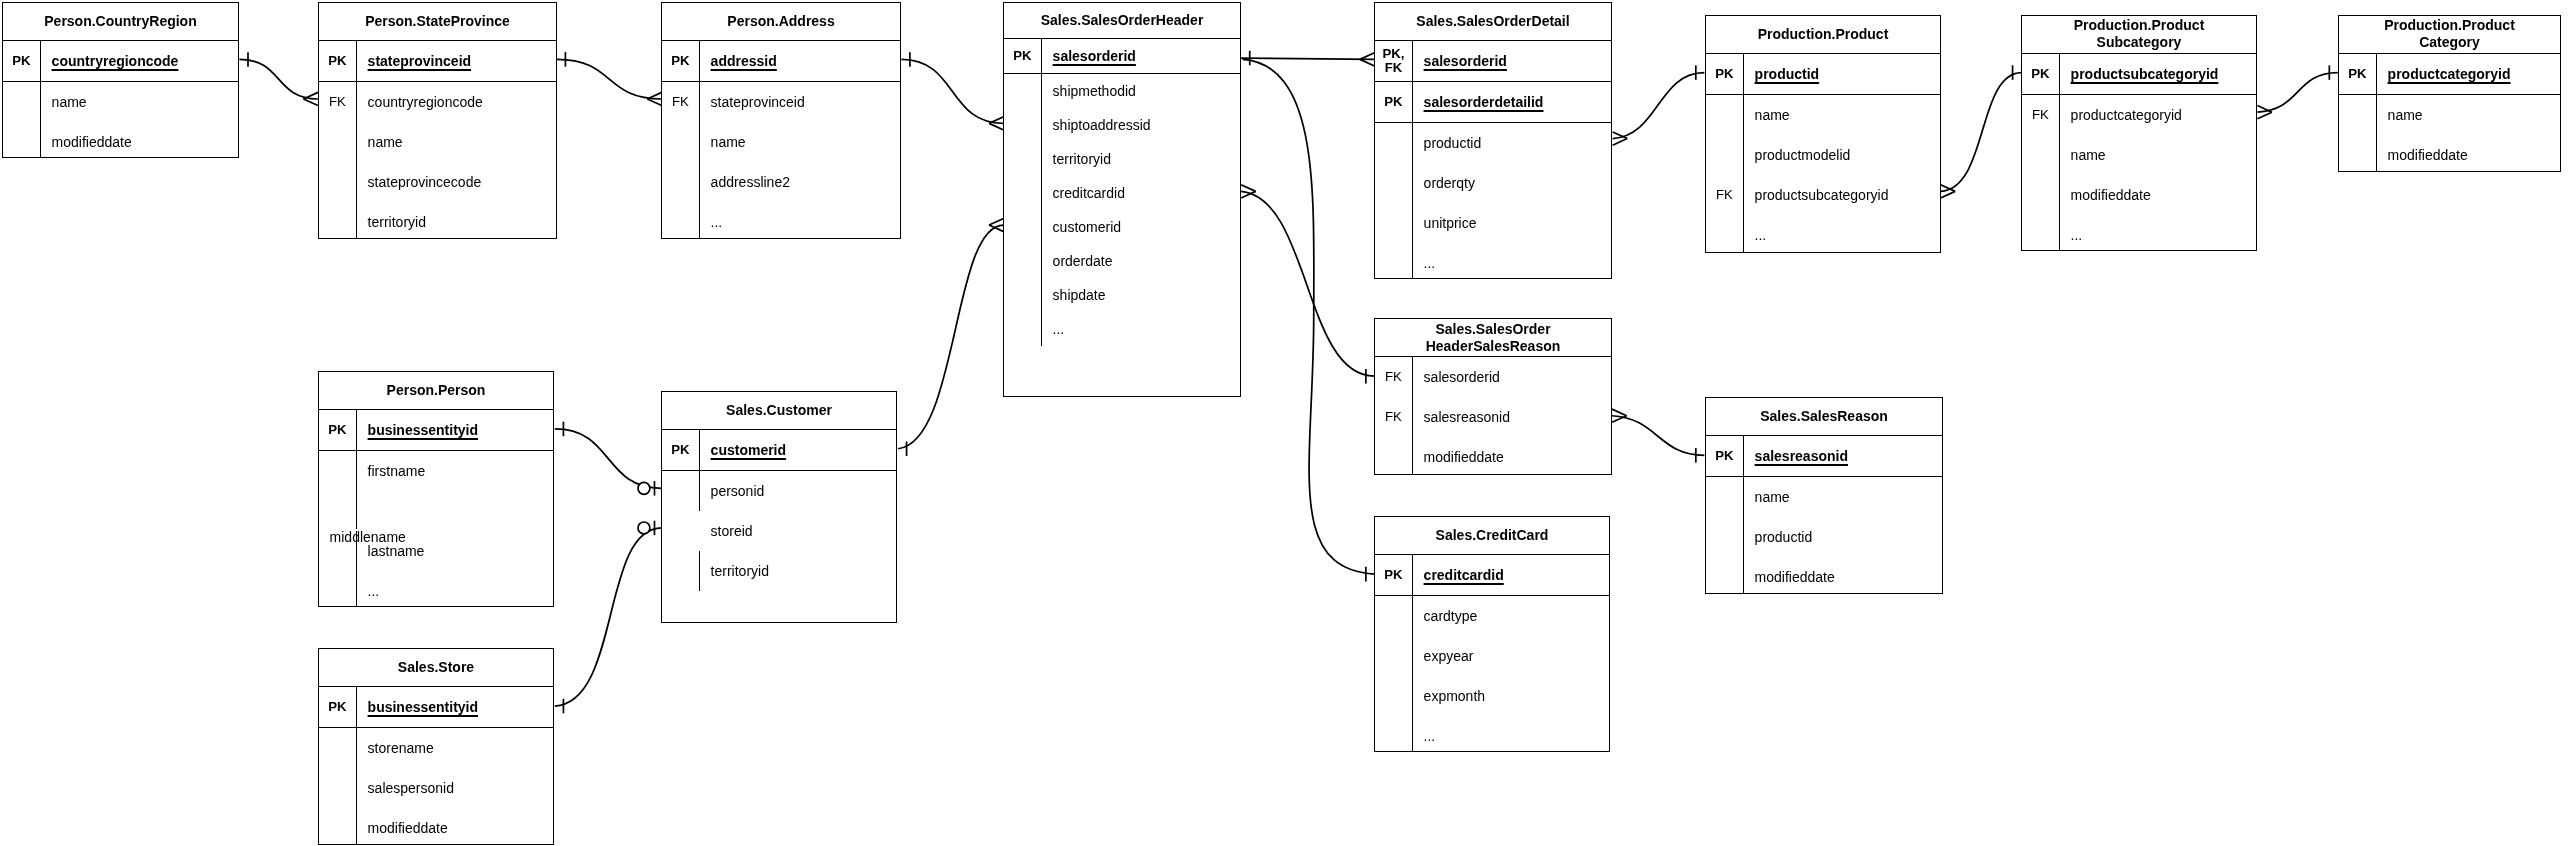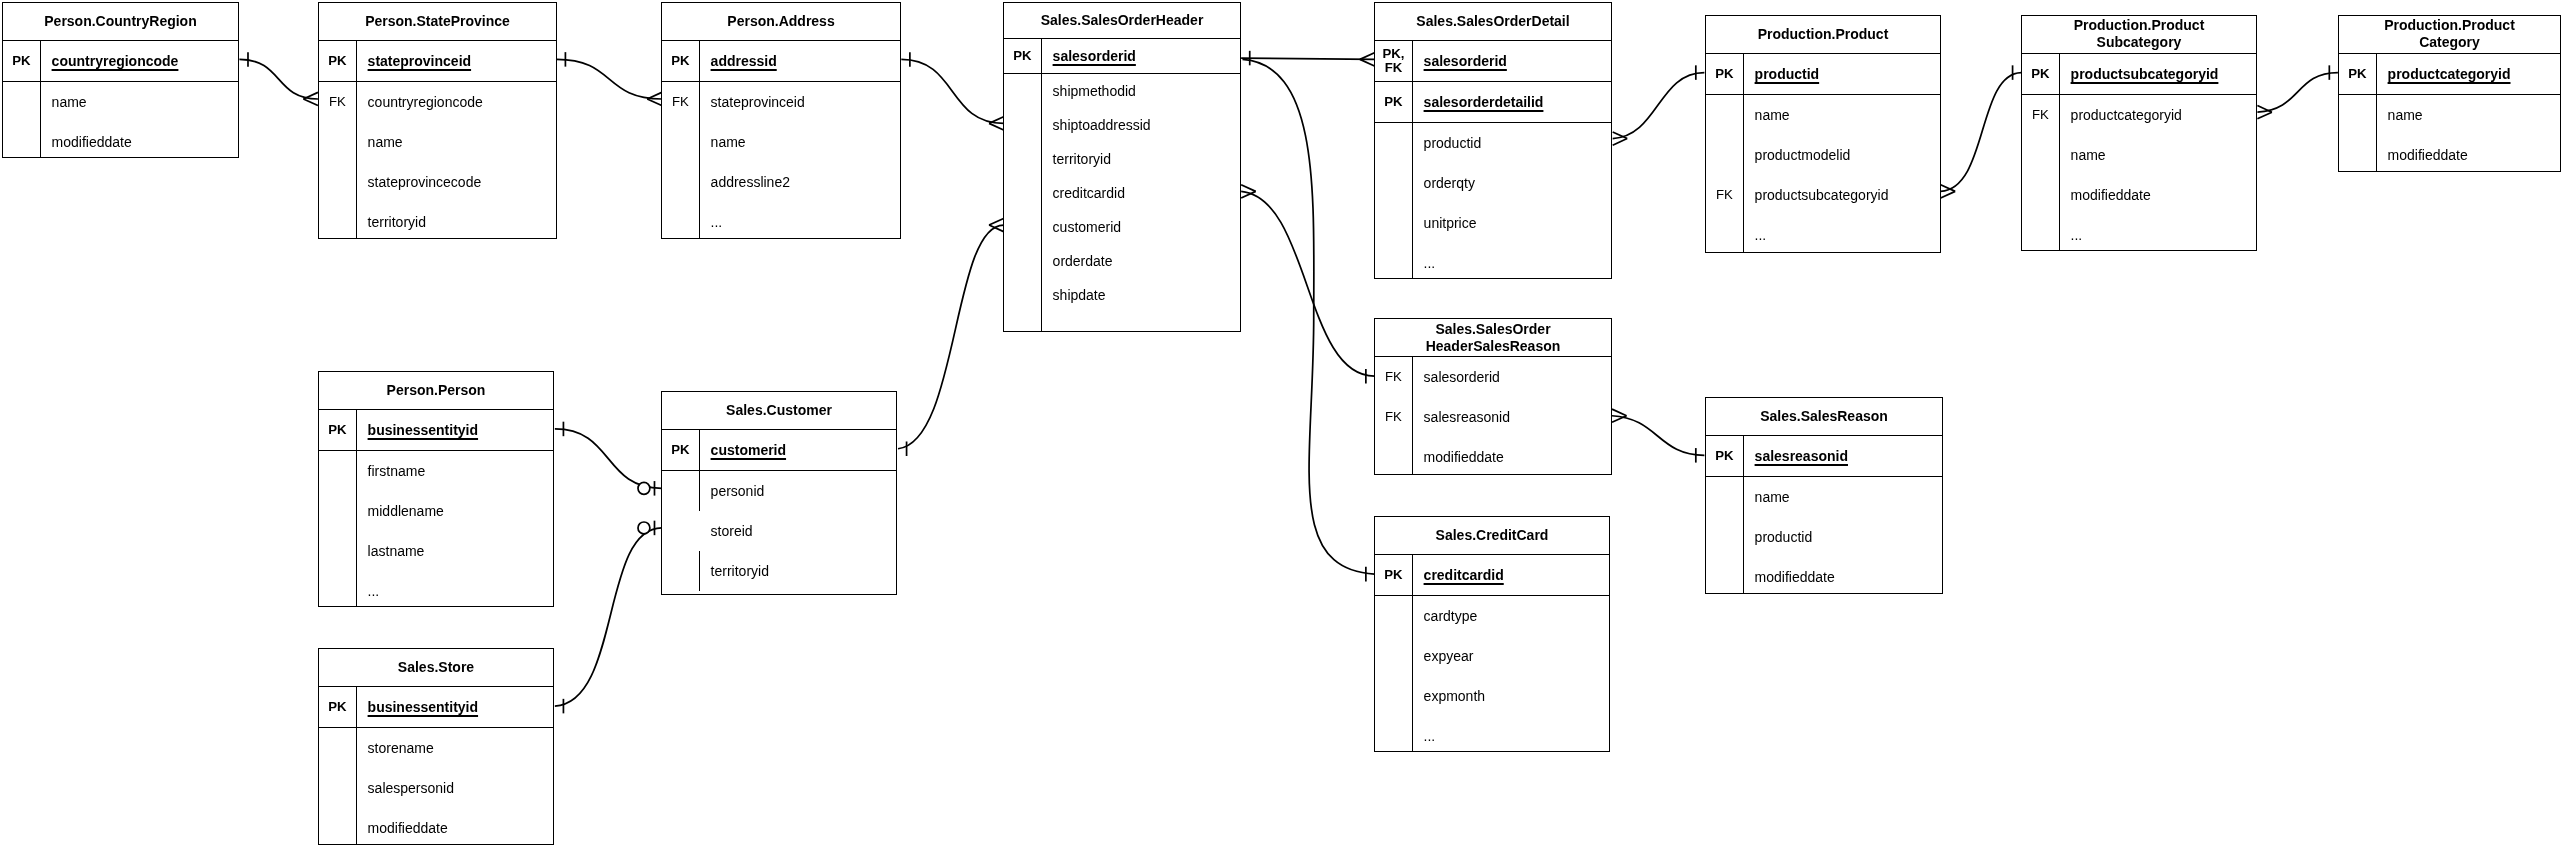--- a/index.html
+++ b/index.html
@@ -250,21 +250,21 @@
             </div>
           </div>
           <div class="erd-row" style="height: 40px;">
             <div class="erd-key"></div>
             <div class="erd-field">
               <span>...</span>
             </div>
           </div>
         </div>
       </div>
-      <div class="erd-table" style="left: 1003px; top: 2px; width: 238px; height: 330px;">
+      <div class="erd-table" style="left: 1003px; top: 2px; width: 238px; height: 395px;">
         <div class="erd-header" style="height: 36px;">Sales.SalesOrderHeader</div>
         <div class="erd-section">
           <div class="erd-row pk" style="height: 34px;">
             <div class="erd-key">PK</div>
             <div class="erd-field">
               <span>salesorderid</span>
             </div>
           </div>
         </div>
         <div class="erd-section">
@@ -475,41 +475,41 @@
             </div>
           </div>
         </div>
         <div class="erd-section">
           <div class="erd-row" style="height: 40px;">
             <div class="erd-key"></div>
             <div class="erd-field">
               <span>firstname</span>
             </div>
           </div>
-          <div class="erd-row" style="height: 40px;">
+          <div class="erd-row" style="height: 40px; flex-direction: column;">
             <div class="erd-key"></div>
             <div class="erd-field">
               <span>middlename</span>
             </div>
           </div>
           <div class="erd-row" style="height: 40px;">
             <div class="erd-key"></div>
             <div class="erd-field">
               <span>lastname</span>
             </div>
           </div>
           <div class="erd-row" style="height: 40px;">
             <div class="erd-key"></div>
             <div class="erd-field">
               <span>...</span>
             </div>
           </div>
         </div>
       </div>
-      <div class="erd-table" style="left: 661px; top: 391px; width: 236px; height: 204px;">
+      <div class="erd-table" style="left: 661px; top: 391px; width: 236px; height: 232px;">
         <div class="erd-header" style="height: 38px;">Sales.Customer</div>
         <div class="erd-section">
           <div class="erd-row pk" style="height: 40px;">
             <div class="erd-key">PK</div>
             <div class="erd-field">
               <span>customerid</span>
             </div>
           </div>
         </div>
         <div class="erd-section">

